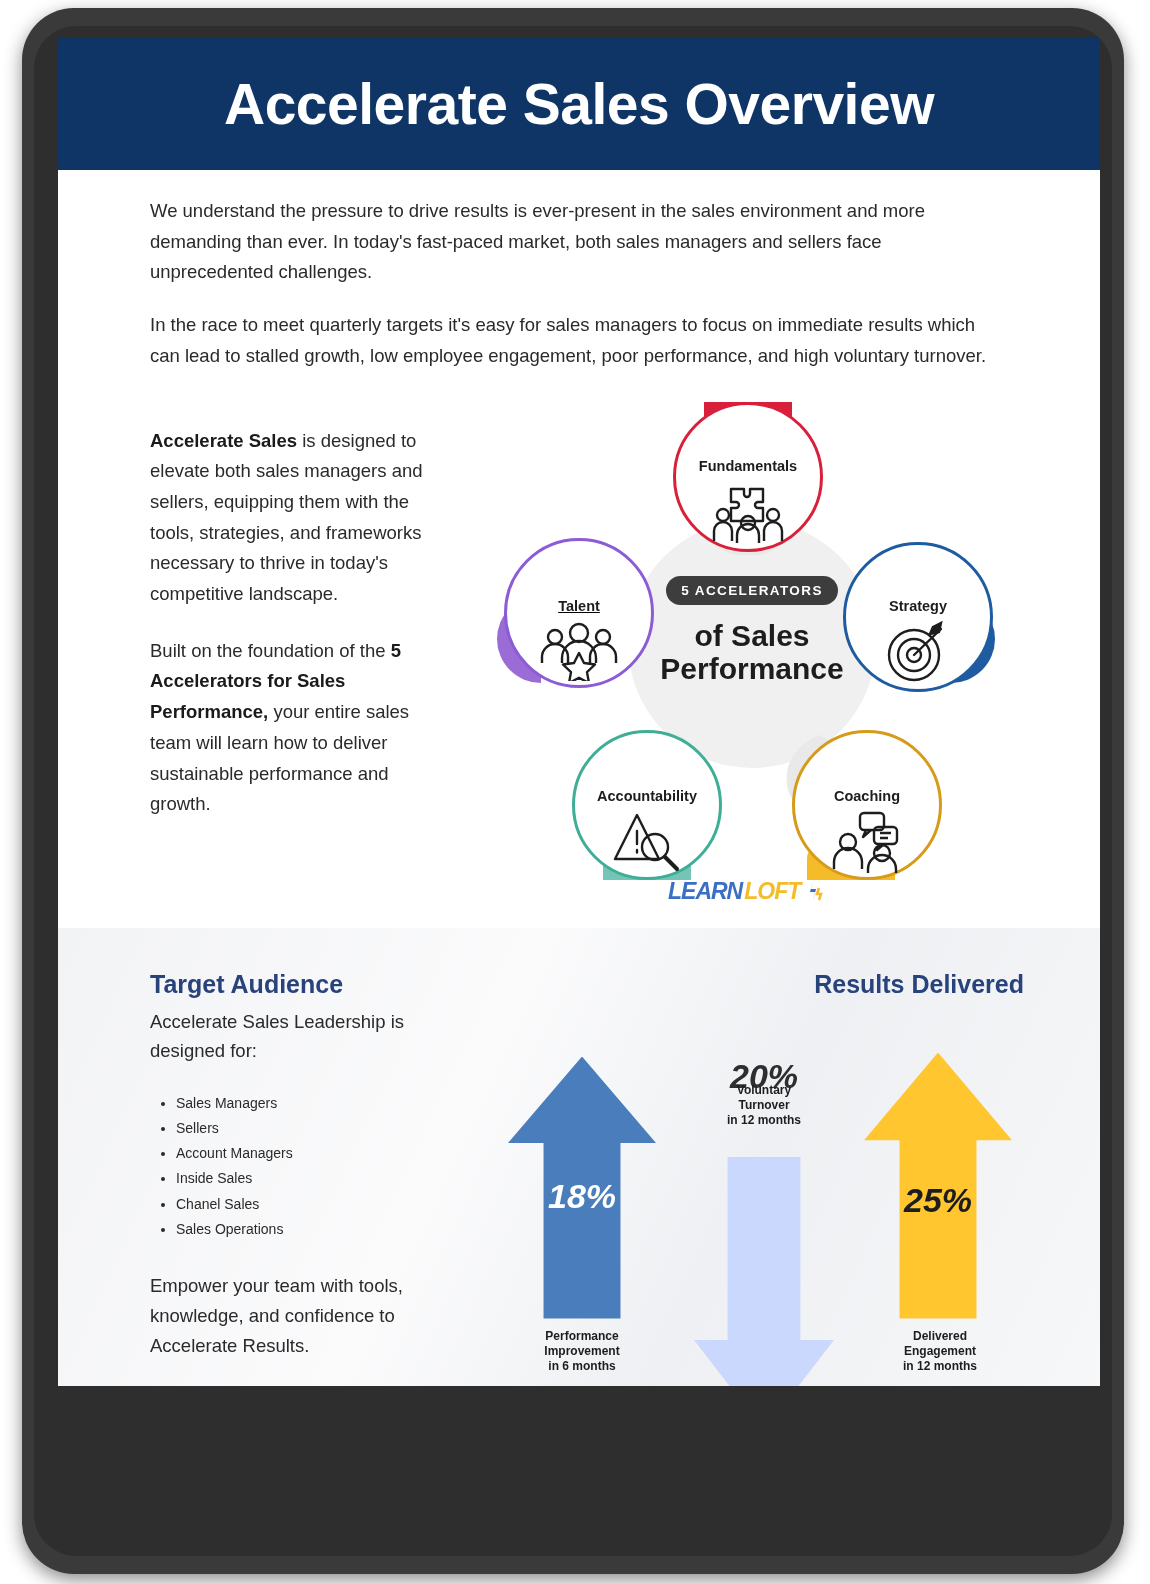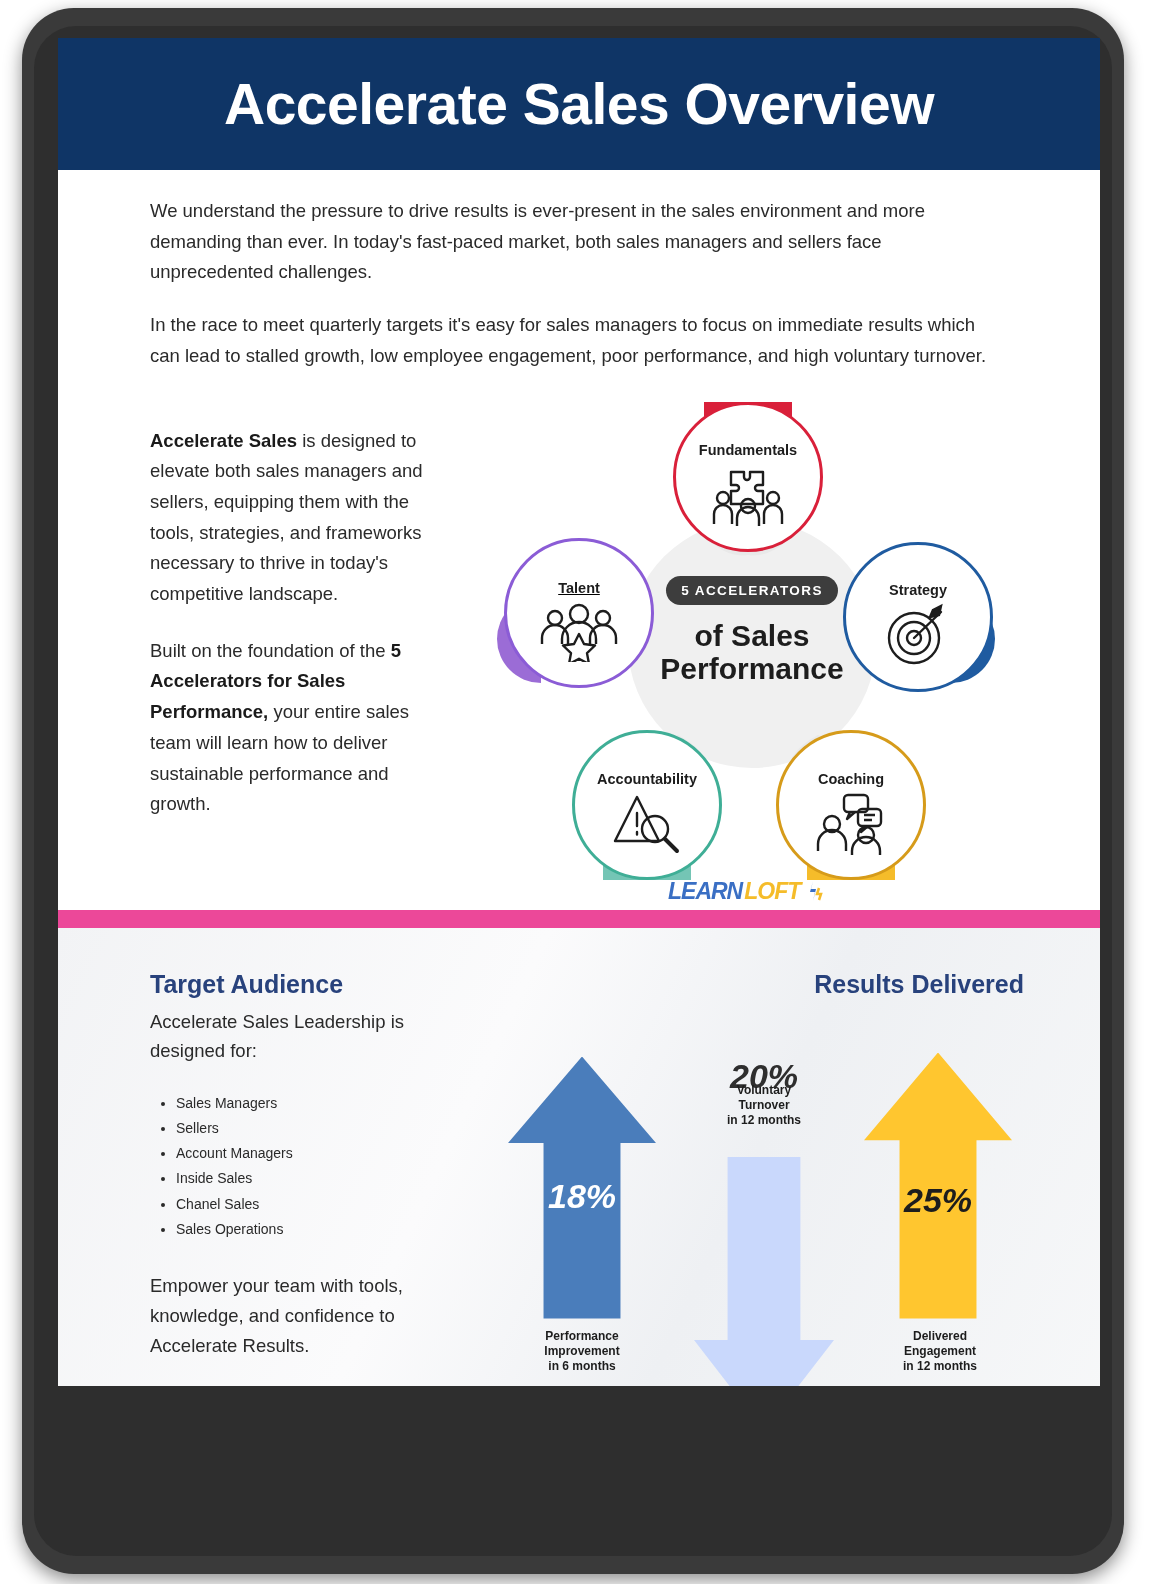--- a/index.html
+++ b/index.html
@@ -31,21 +31,21 @@
     bottom: 18px;
     background: #2e2e2e;
     border-radius: 42px;
   }
   #screen {
     position: absolute;
     left: 36px;
     top: 30px;
     width: 1042px;
     height: 1348px;
-    background: #ec4899;
+    background: #ffffff;
     overflow: hidden;
   }
 
   
   #page-header {
     height: 132px;
     background: #0f3566;
     display: flex;
     align-items: center;
     justify-content: center;
@@ -119,21 +119,21 @@
   }
   .node {
     position: absolute;
     width: 150px;
     height: 150px;
     border-radius: 50%;
     background: #ffffff;
     display: flex;
     flex-direction: column;
     align-items: center;
-    justify-content: center;
+    justify-content: flex-end;
     padding-top: 22px;
   }
   .node-label {
     font-size: 14.5px;
     font-weight: bold;
     color: #1d1d1d;
     text-align: center;
     line-height: 1.1;
   }
   .node-icon { margin-top: 4px; }
@@ -143,21 +143,21 @@
     font-size: 17px;
     font-weight: bold;
     display: flex;
     align-items: center;
     justify-content: center;
   }
 
   
   #node-01 { left: 185px; top: 2px;   border: 3px solid #d9203a; }
   #node-02 { left: 355px; top: 142px; border: 3px solid #1f5ba0; }
-  #node-03 { left: 288px; top: 330px; border: 3px solid #d69b1a; }
+  #node-03 { left: 304px; top: 330px; border: 3px solid #d69b1a; }
   #node-04 { left: 84px;  top: 330px; border: 3px solid #3fae96; }
   #node-05 { left: 16px;  top: 138px; border: 3px solid #8b5cd6; text-decoration: underline; }
 
   
   #badge-01 { left: 216px; top: 2px;   width: 88px; height: 44px; background: #d9203a;
               border-radius: 0 0 88px 88px / 0 0 44px 44px; }
   #badge-02 { left: 463px; top: 195px; width: 44px; height: 88px; background: #1f5ba0;
               border-radius: 0 44px 44px 0 / 0 44px 44px 0; }
   #badge-03 { left: 319px; top: 436px; width: 88px; height: 44px; background: #f5bc2a;
               border-radius: 88px 88px 0 0 / 44px 44px 0 0; }

